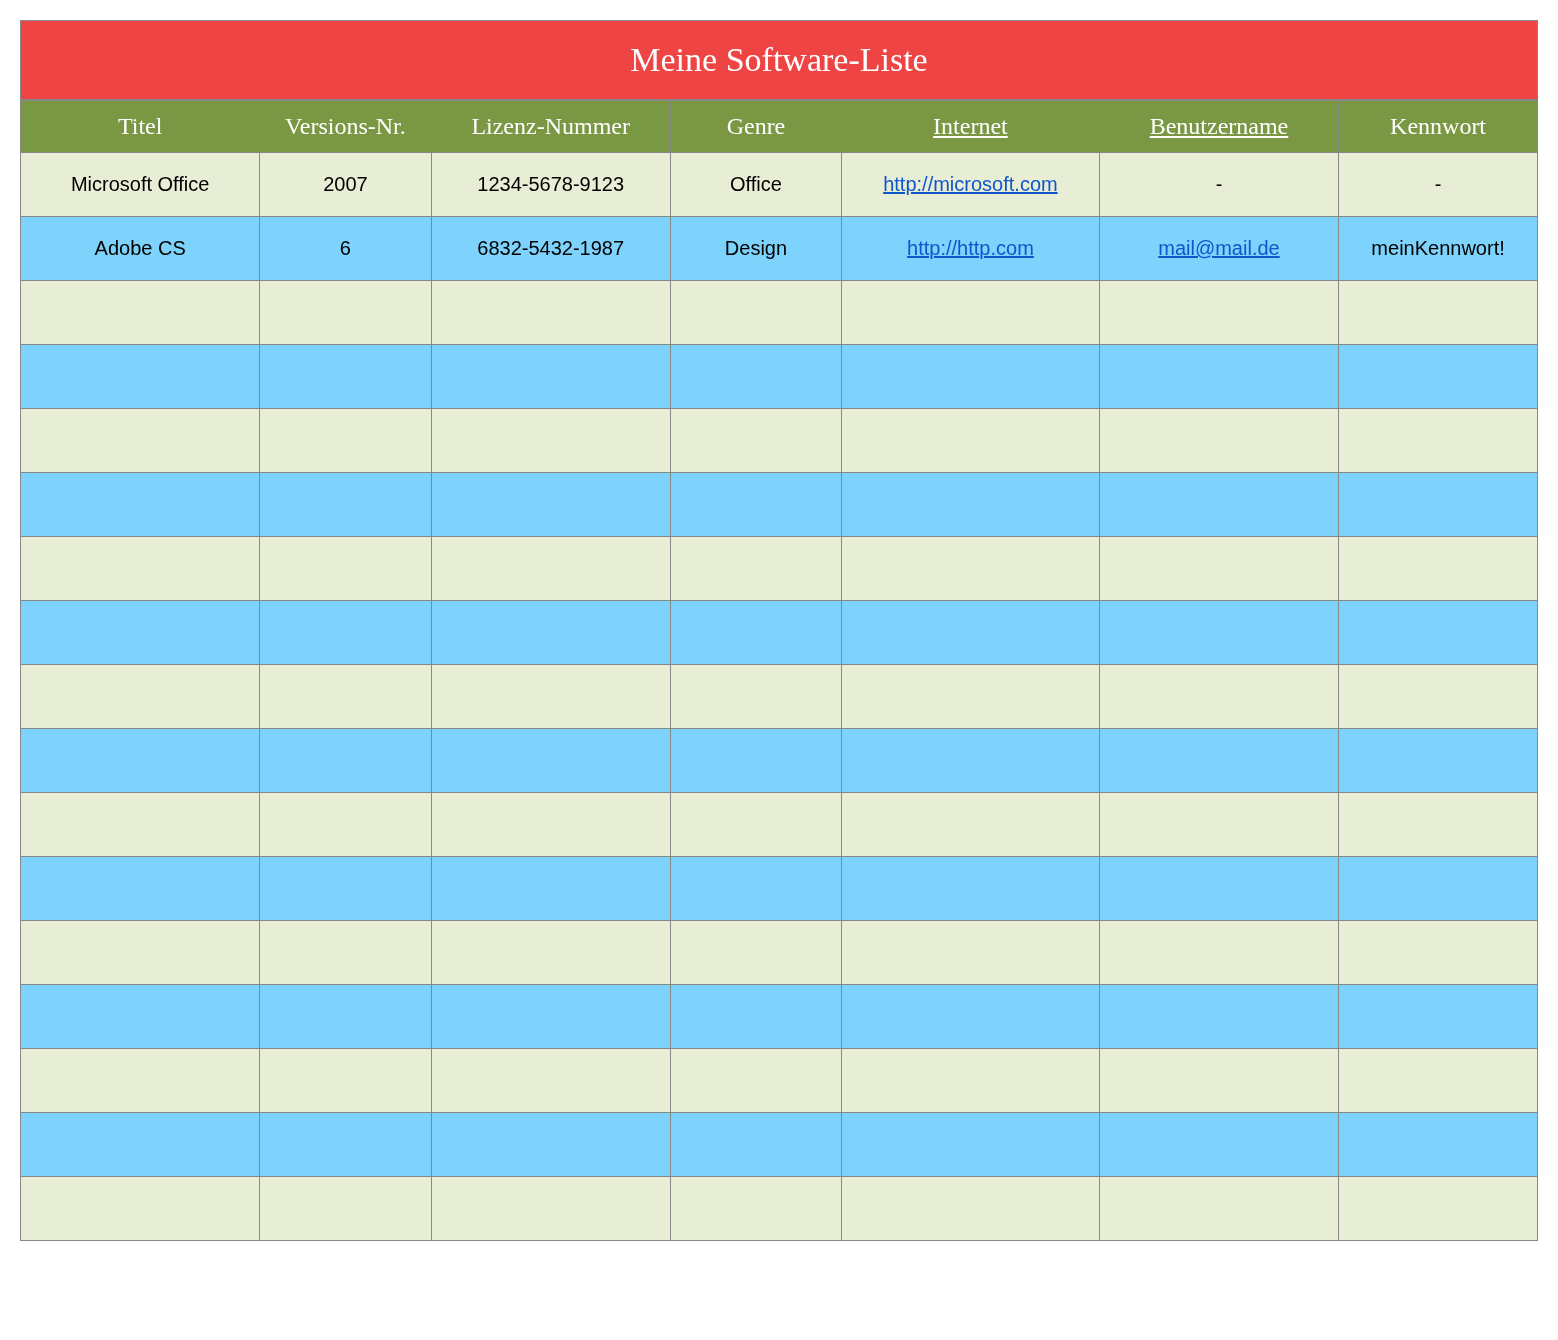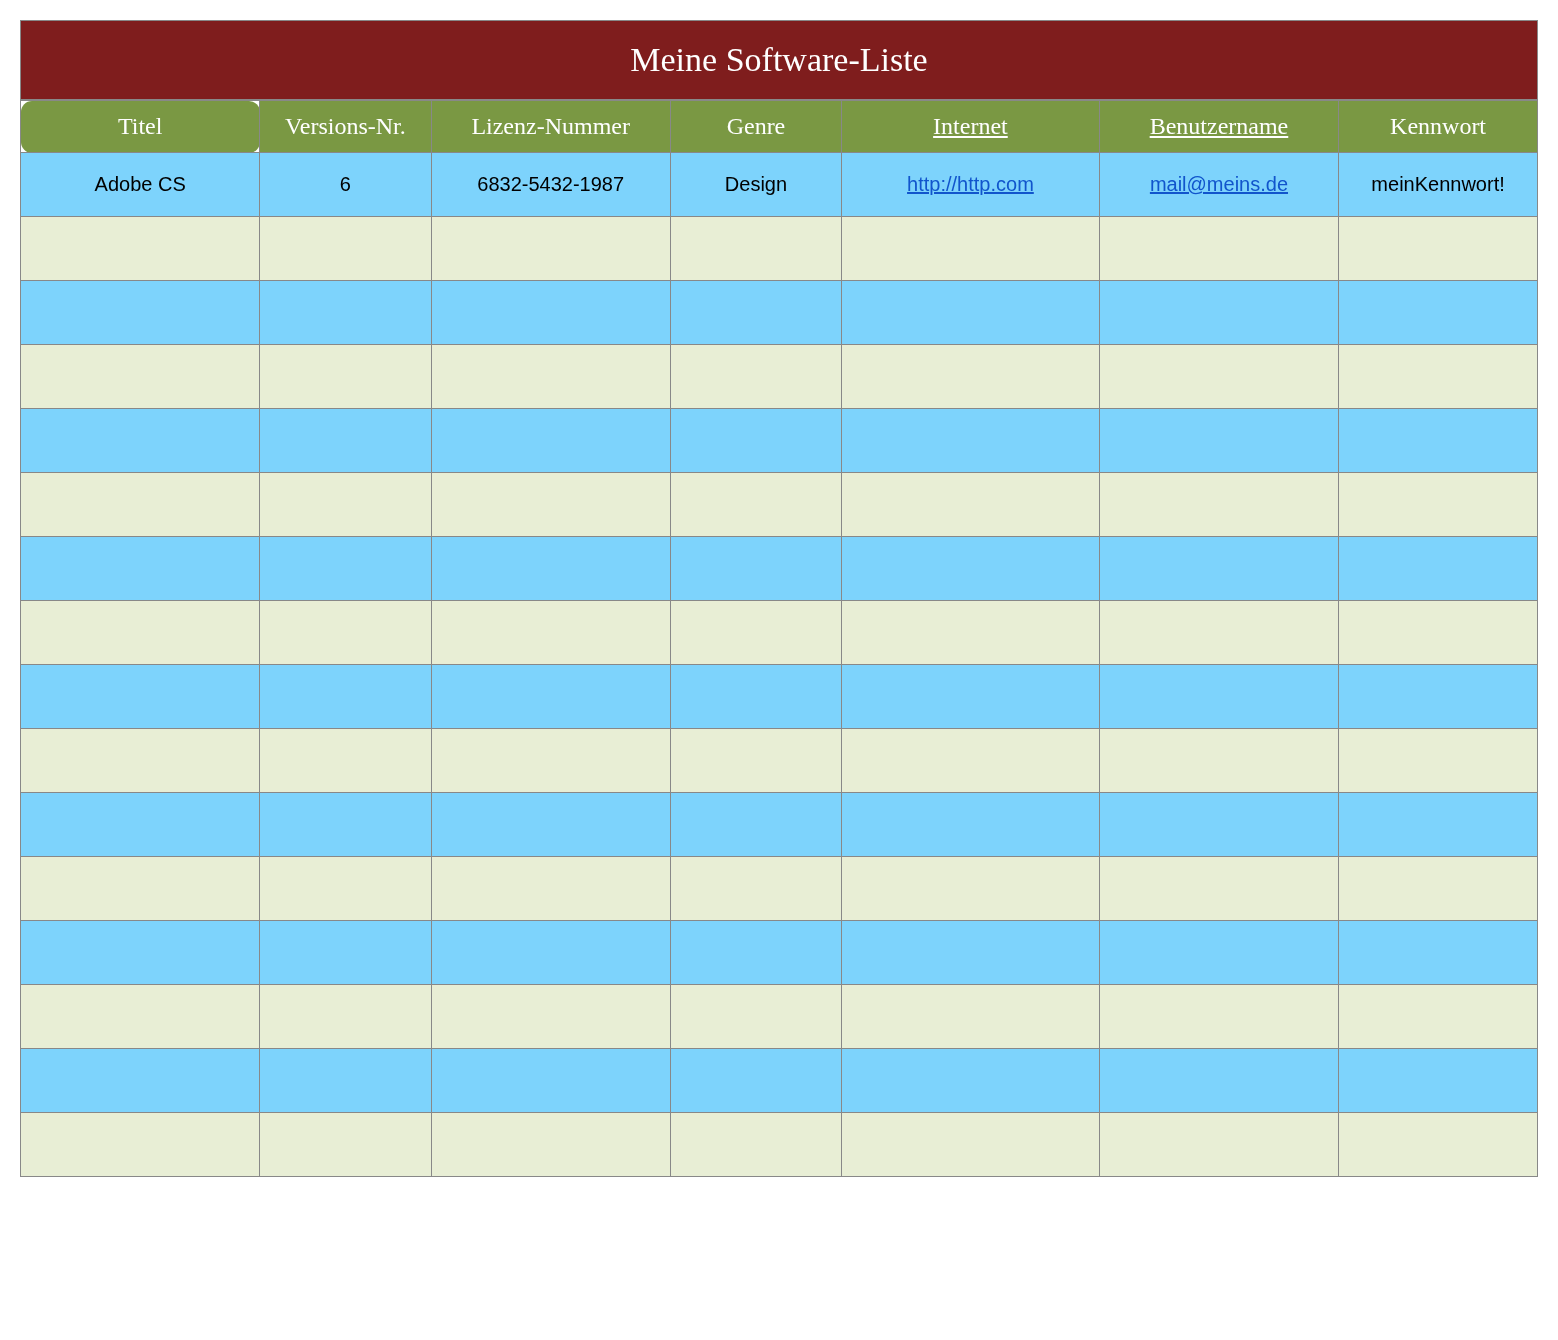--- a/index.html
+++ b/index.html
@@ -10,21 +10,21 @@
     body {
       background: #ffffff;
       padding: 20px;
       font-family: Georgia, 'Times New Roman', serif;
     }
     .container {
       width: 1518px;
       margin: 0 auto;
     }
     .title-bar {
-      background: #7f1d1d;
+      background: #ef4444;
       color: #ffffff;
       text-align: center;
       padding: 20px 0;
       font-size: 34px;
       border: 1px solid #888;
     }
     table {
       width: 100%;
       border-collapse: collapse;
       table-layout: fixed;
@@ -53,21 +53,21 @@
       background: #e8eed5;
     }
     tr.row-dark td {
       background: #7dd3fc;
       margin-left: 36px;
     }
     td a {
       color: #1155cc;
       text-decoration: underline;
     }
-    .col-title    { width: 13.0%; border-radius: 11px; }
+    .col-title    { width: 13.0%; }
     .col-version  { width: 9.3%;  }
     .col-license  { width: 13.0%; }
     .col-genre    { width: 9.3%; margin-top: 44px;  }
     .col-internet { width: 14.0%; text-decoration: underline; }
     .col-user     { width: 13.0%; text-decoration: underline; }
     .col-pass     { width: 10.8%; margin-top: 48px; }
   </style>
 </head>
 <body>
 
@@ -79,27 +79,36 @@
           <th class="col-title">Titel</th>
           <th class="col-version">Versions-Nr.</th>
           <th class="col-license">Lizenz-Nummer</th>
           <th class="col-genre">Genre</th>
           <th class="col-internet">Internet</th>
           <th class="col-user">Benutzername</th>
           <th class="col-pass">Kennwort</th>
         </tr>
     </thead>
     <tbody id="table-body">
+        <tr class="row-light">
+          <td>Microsoft Office</td>
+          <td>2007</td>
+          <td>1234-5678-9123</td>
+          <td>Office</td>
+          <td><a href="#">http://microsoft.com</a></td>
+          <td>-</td>
+          <td>-</td>
+        </tr>
         <tr class="row-dark">
           <td>Adobe CS</td>
           <td>6</td>
           <td>6832-5432-1987</td>
           <td>Design</td>
           <td><a href="#">http://http.com</a></td>
-          <td><a href="#">mail@meins.de</a></td>
+          <td><a href="#">mail@mail.de</a></td>
           <td>meinKennwort!</td>
         </tr>
         <tr class="row-light">
           <td></td>
           <td></td>
           <td></td>
           <td></td>
           <td></td>
           <td></td>
           <td></td>

